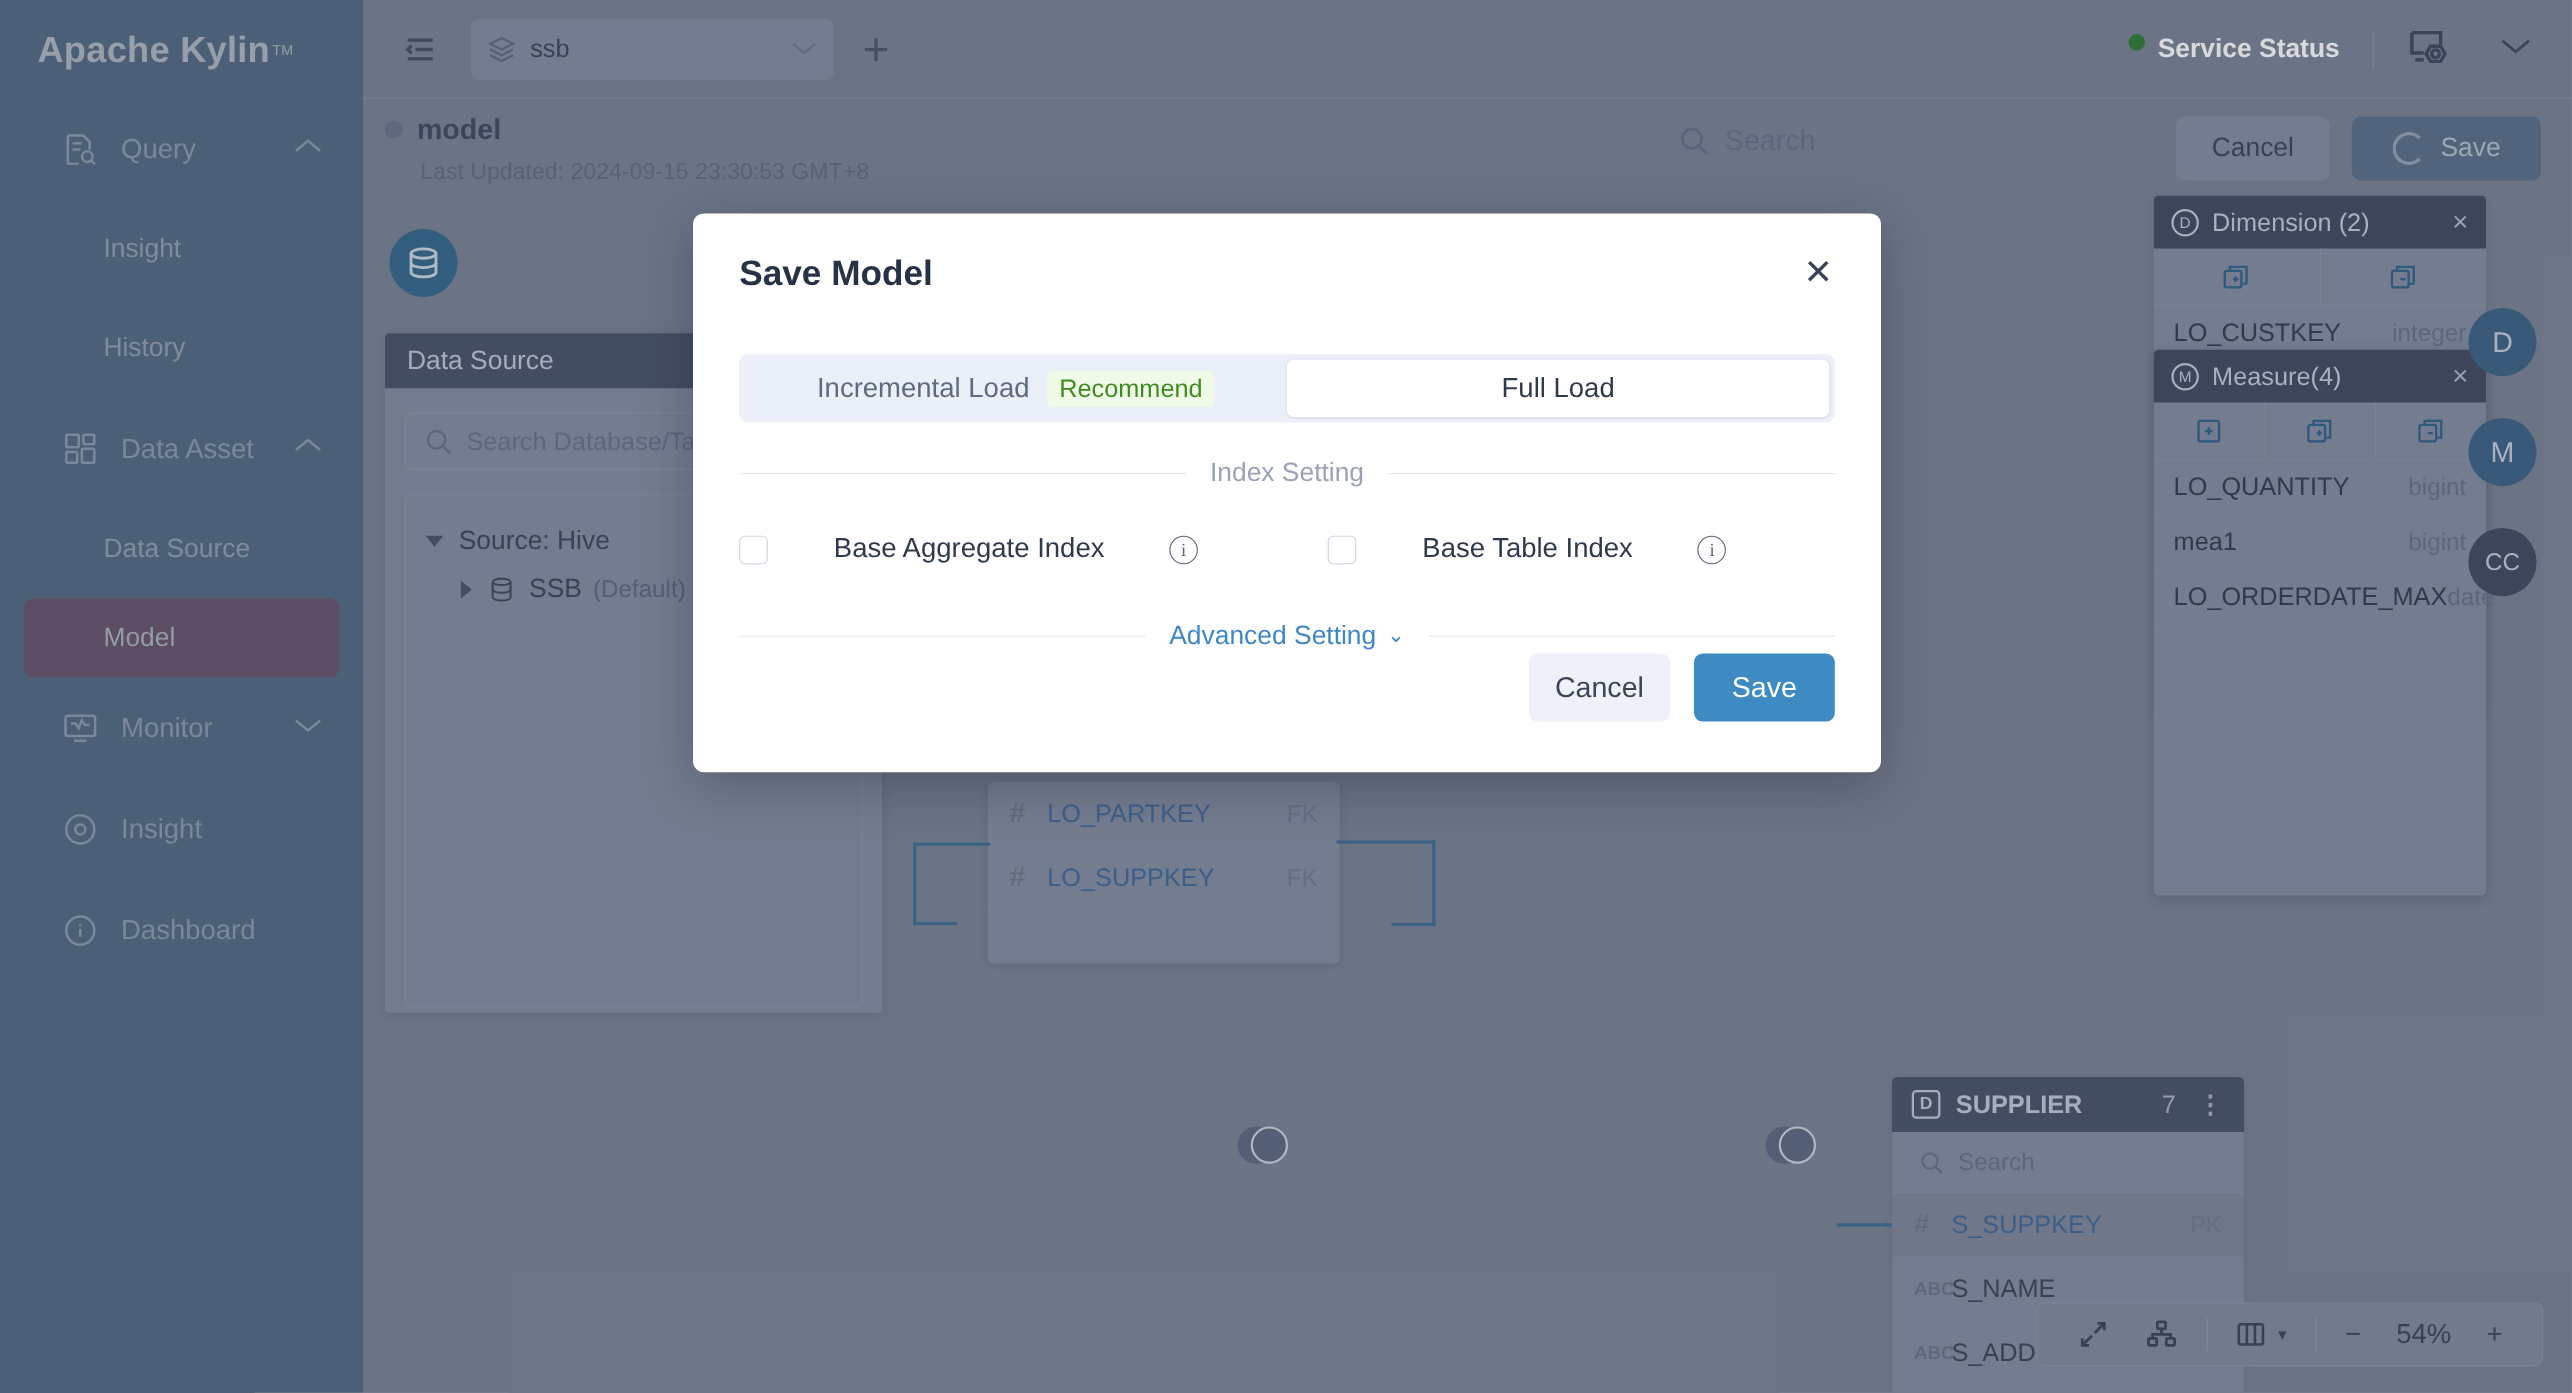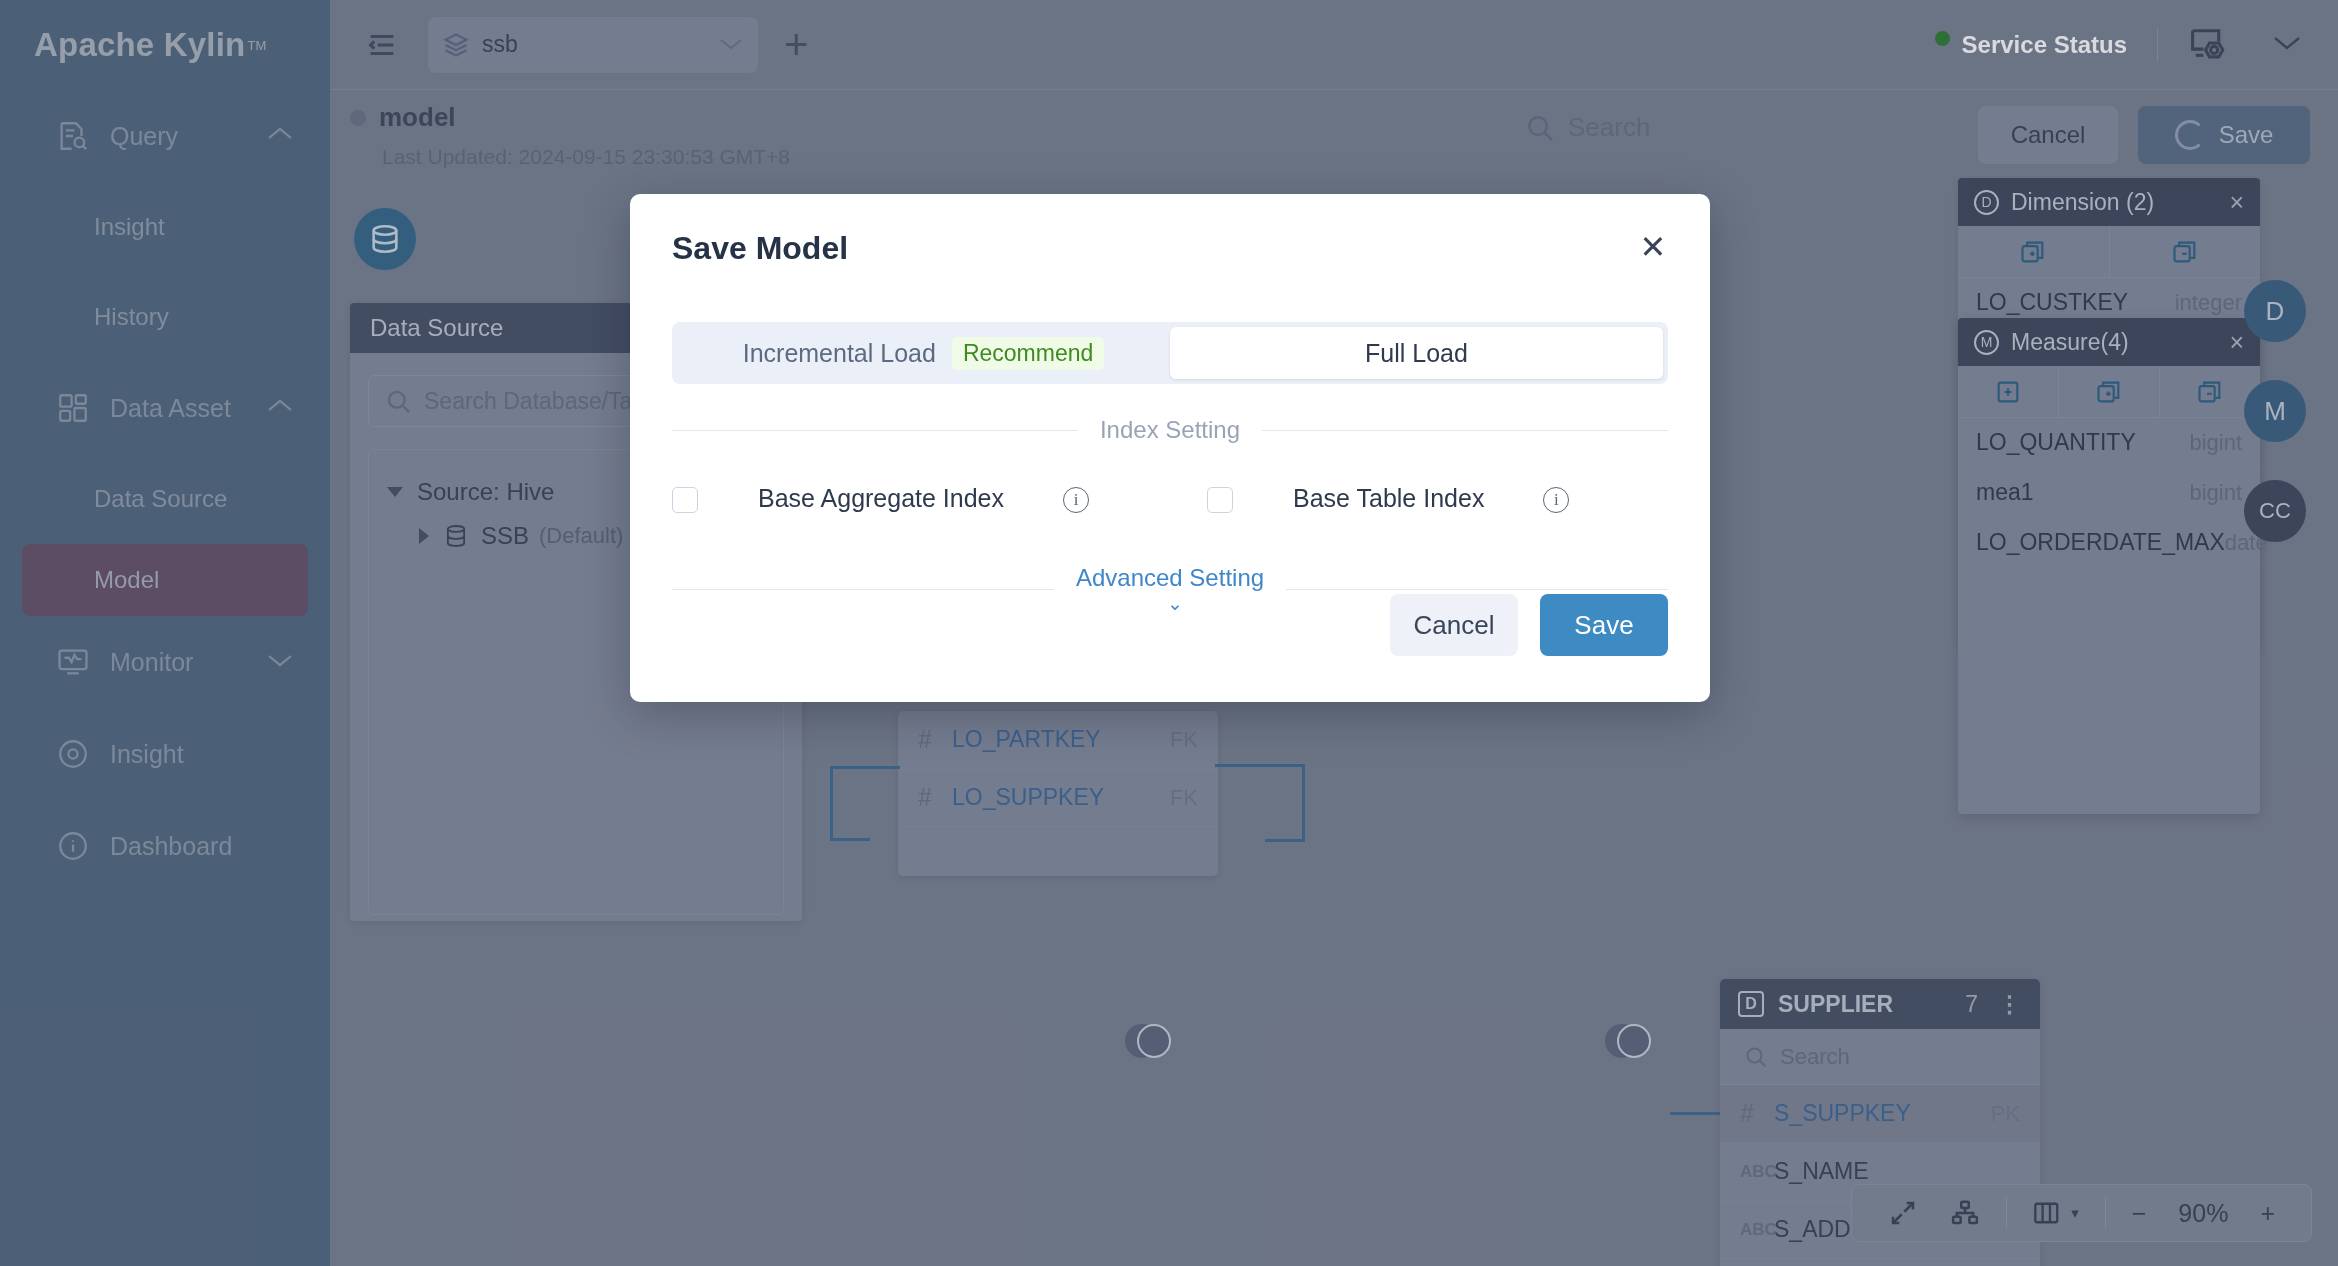--- a/index.html
+++ b/index.html
@@ -265,21 +265,21 @@
   .rec-chip{
     background:#effbe6;color:#3f8b22;font-size:23px;
     padding:3px 11px;border-radius:5px;margin-left:16px;
   }
   .divider-label{
     position:absolute;left:42px;width:996px;display:flex;align-items:center;
     color:#9aa3b5;font-size:24px;
   }
   .divider-label .ln{flex:1;height:1px;background:#e2e6ee;}
   .divider-label .tx{padding:0 22px;}
-  .divider-label .tx.link{color:#3f87c9;display:flex;align-items:center;flex-direction:column;}
+  .divider-label .tx.link{color:#3f87c9;display:flex;align-items:center;}
   .divider-label .tx.link .cv{margin-left:10px;font-size:19px;}
   .checks{position:absolute;left:42px;top:290px;display:flex;align-items:flex-end;gap:46px;}
   .ck{width:26px;height:26px;border:1.6px solid #ccd4e1;border-radius:5px;background:#fff;}
   .ck-lbl{margin-left:14px;color:#2f3a4e;font-size:25px;}
   .info-i{
     width:26px;height:26px;border:1.8px solid #5b6578;border-radius:50%;
     display:flex;align-items:center;justify-content:center;
     font-size:17px;color:#5b6578;margin-left:13px;font-family:"Liberation Serif",serif;
   }
   .gap{width:26px;}
@@ -652,21 +652,21 @@
       <span class="vdiv"></span>
       <span class="zi">
         <svg width="30" height="26" viewBox="0 0 26 22">
             <rect x="2" y="3" width="19" height="16" rx="1.6"></rect>
             <path d="M8.3 3v16M14.7 3v16"></path>
           </svg>
         <span style="margin-left:8px;font-size:15px;">▾</span>
       </span>
       <span class="vdiv"></span>
       <span class="zi">−</span>
-      <span class="zi">90%</span>
+      <span class="zi">54%</span>
       <span class="zi">+</span>
     </div>
   </div>
 
   <div class="overlay"></div>
 
   <div class="modal">
     <div class="modal-title">Save Model</div>
     <div class="modal-x">✕</div>
 

